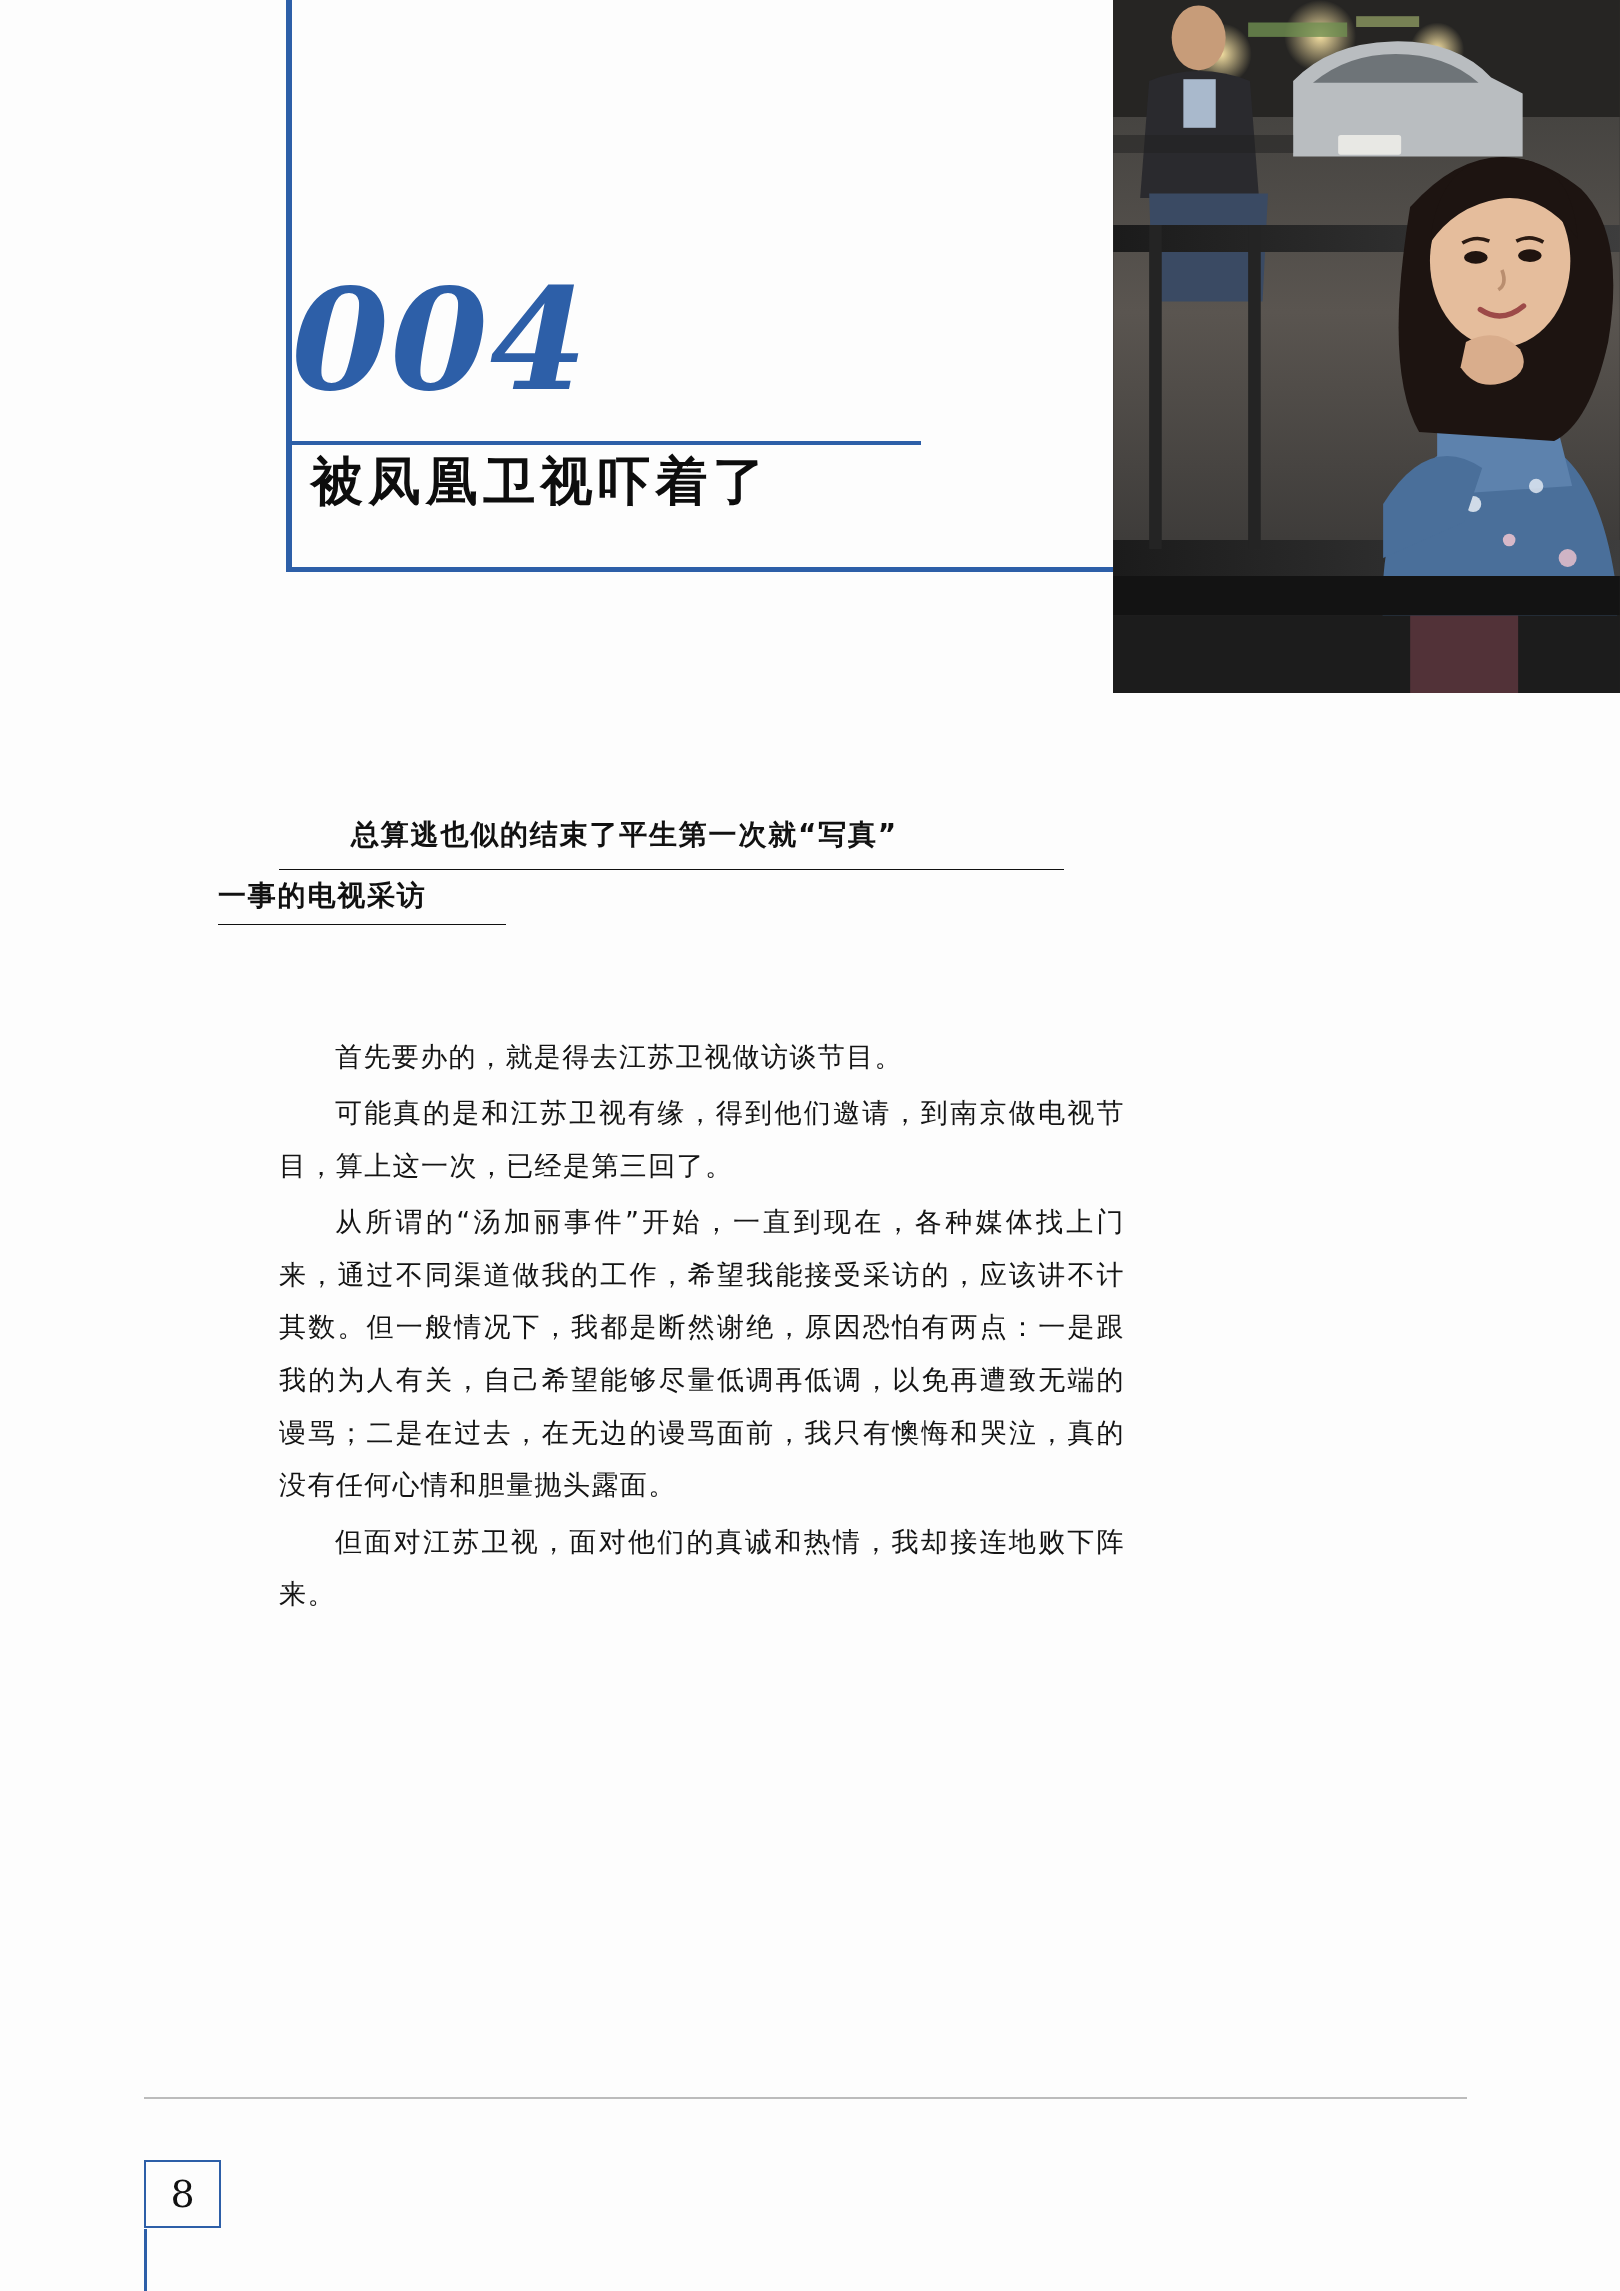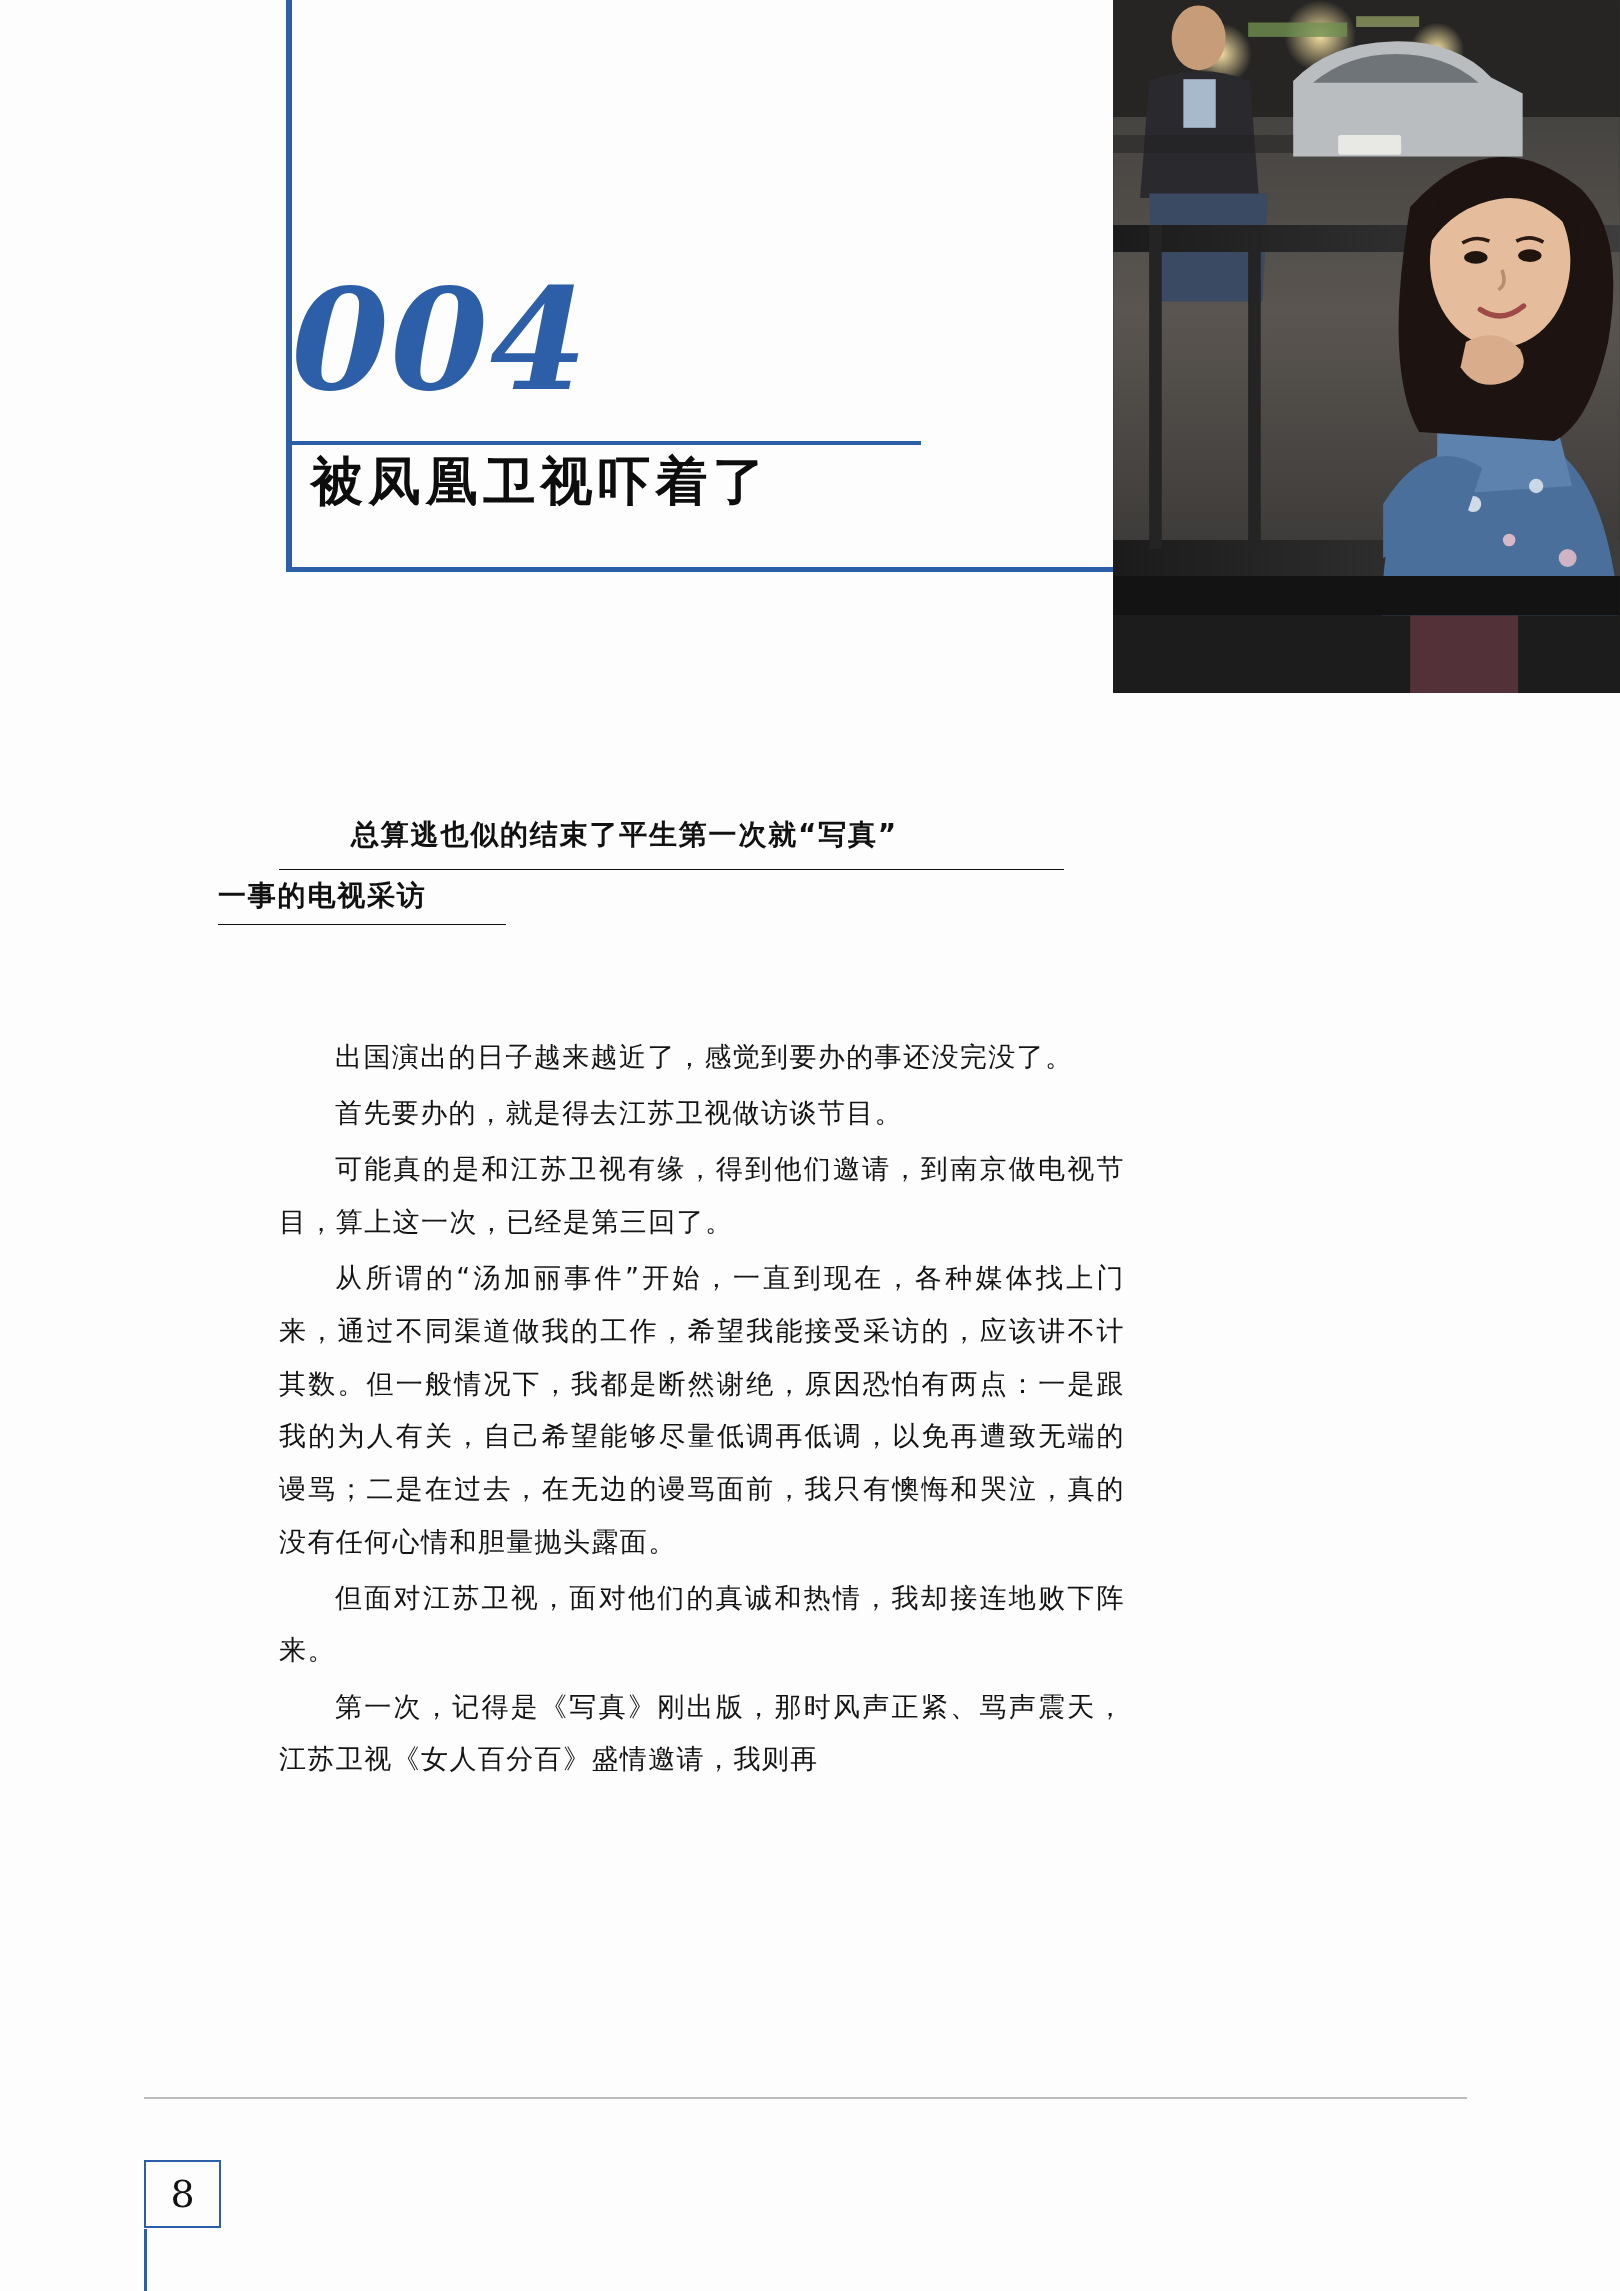--- a/index.html
+++ b/index.html
@@ -270,26 +270,24 @@
       <rect x="330" y="684" width="120" height="86" fill="#7f4550" opacity="0.55"></rect>
     </svg>
   </div>
 
   <div class="lede">
     <span class="line1">总算逃也似的结束了平生第一次就“写真”</span>
     <span class="line2">一事的电视采访</span>
   </div>
 
   <div class="body-copy">
-    <p>出国演出的日子越来越近了，感觉到要办的事还没完没了。</p>
     <p>首先要办的，就是得去江苏卫视做访谈节目。</p>
     <p>可能真的是和江苏卫视有缘，得到他们邀请，到南京做电视节目，算上这一次，已经是第三回了。</p>
     <p>从所谓的“汤加丽事件”开始，一直到现在，各种媒体找上门来，通过不同渠道做我的工作，希望我能接受采访的，应该讲不计其数。但一般情况下，我都是断然谢绝，原因恐怕有两点：一是跟我的为人有关，自己希望能够尽量低调再低调，以免再遭致无端的谩骂；二是在过去，在无边的谩骂面前，我只有懊悔和哭泣，真的没有任何心情和胆量抛头露面。</p>
     <p>但面对江苏卫视，面对他们的真诚和热情，我却接连地败下阵来。</p>
-    <p>第一次，记得是《写真》刚出版，那时风声正紧、骂声震天，江苏卫视《女人百分百》盛情邀请，我则再</p>
   </div>
 
   <div class="footer-rule"></div>
   <div class="page-num-box">
     <span class="num">8</span>
   </div>
   <div class="footer-tail"></div>
 
 </div>
 

